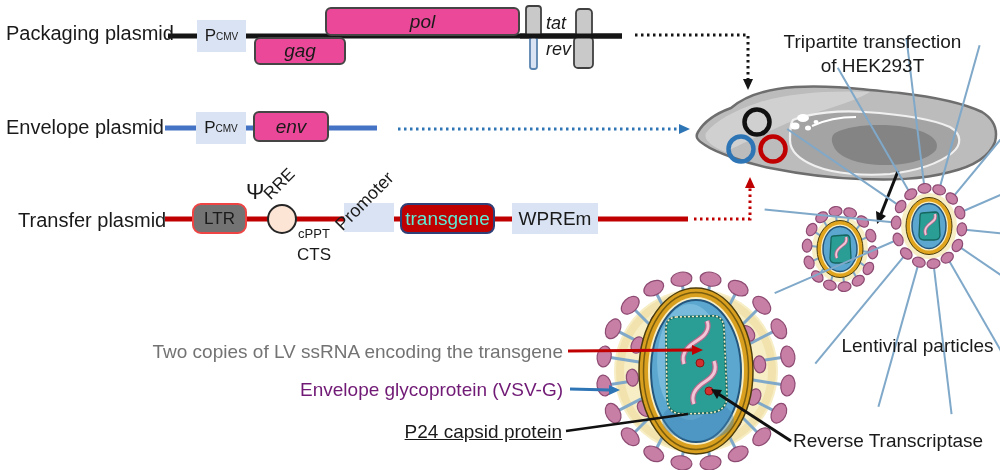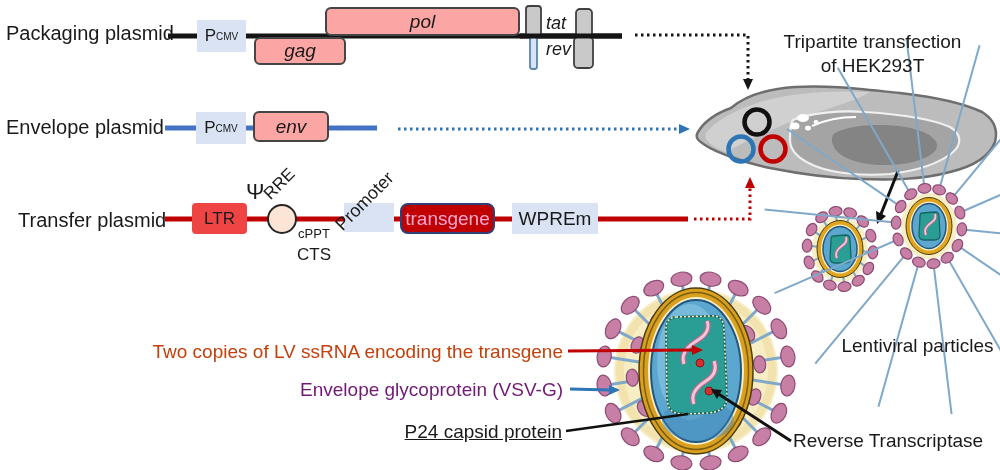--- a/index.html
+++ b/index.html
@@ -4,23 +4,23 @@
 <style>
   html,body{margin:0;padding:0;background:#ffffff;}
   #fig{position:relative;width:1000px;height:470px;background:#ffffff;overflow:hidden;
        font-family:"Liberation Sans",sans-serif;color:#1a1a1a;}
   #gfx{position:absolute;left:0;top:0;z-index:1;}
   .lbl{position:absolute;z-index:3;white-space:nowrap;}
   .rowlbl{font-size:20px;}
   .box{position:absolute;z-index:2;box-sizing:border-box;display:flex;align-items:center;
        justify-content:center;white-space:nowrap;}
   .bluechip{background:#dae3f3;}
-  .graybox{background:#fca5a5;border:2px solid #454545;border-radius:6px;font-style:italic;font-size:19px;}
-  .peachbox{background:#ef4444;border:8px solid #ef4444;border-radius:4px;font-size:17px;}
-  .redbox{background:#c00000;border:2.5px solid #2f3f77;border-radius:8px;color:#f9a8d4;font-size:19px;}
+  .graybox{background:#ec4899;border:2px solid #454545;border-radius:6px;font-style:italic;font-size:19px;}
+  .peachbox{background:#737373;border:2px solid #ef4444;border-radius:9px;font-size:17px;}
+  .redbox{background:#c00000;border:2.5px solid #2f3f77;border-radius:8px;color:#5eead4;font-size:19px;}
   .ital{font-style:italic;font-size:18px;}
   .rot{position:absolute;z-index:3;transform-origin:0 100%;transform:rotate(-45deg);white-space:nowrap;}
   .sub{font-size:10px;vertical-align:-4px;}
   .callout{position:absolute;z-index:3;font-size:19px;white-space:nowrap;}
 </style>
 </head>
 <body>
 
 <div id="fig">
 
@@ -289,17 +289,17 @@
   <div class="rot" style="left:346px;top:214px;font-size:18px;">Promoter</div>
   <div class="box redbox" style="left:400px;top:203px;width:95px;height:31px;">transgene</div>
   <div class="box bluechip" style="left:512px;top:203px;width:86px;height:31px;font-size:19px;">WPREm</div>
 
   <div class="lbl" style="left:760px;top:30px;width:225px;text-align:center;font-size:19px;line-height:24px;">
     <div>Tripartite transfection</div>
     <div>of HEK293T</div>
   </div>
   <div class="lbl" style="left:815px;top:335px;width:165px;text-align:center;font-size:19px;margin-left:20px;">Lentiviral particles</div>
 
-  <div class="callout" style="left:140px;top:341px;width:423px;text-align:right;color:#c2410c;">Two copies of LV ssRNA encoding the transgene</div>
+  <div class="callout" style="left:140px;top:341px;width:423px;text-align:right;color:#737373;">Two copies of LV ssRNA encoding the transgene</div>
   <div class="callout" style="left:250px;top:379px;width:313px;text-align:right;color:#701a75;">Envelope glycoprotein (VSV-G)</div>
   <div class="callout" style="left:300px;top:421px;width:262px;text-align:right;text-decoration:underline;">P24 capsid protein</div>
   <div class="callout" style="left:793px;top:430px;">Reverse Transcriptase</div>
 </div>
 
 </body></html>

